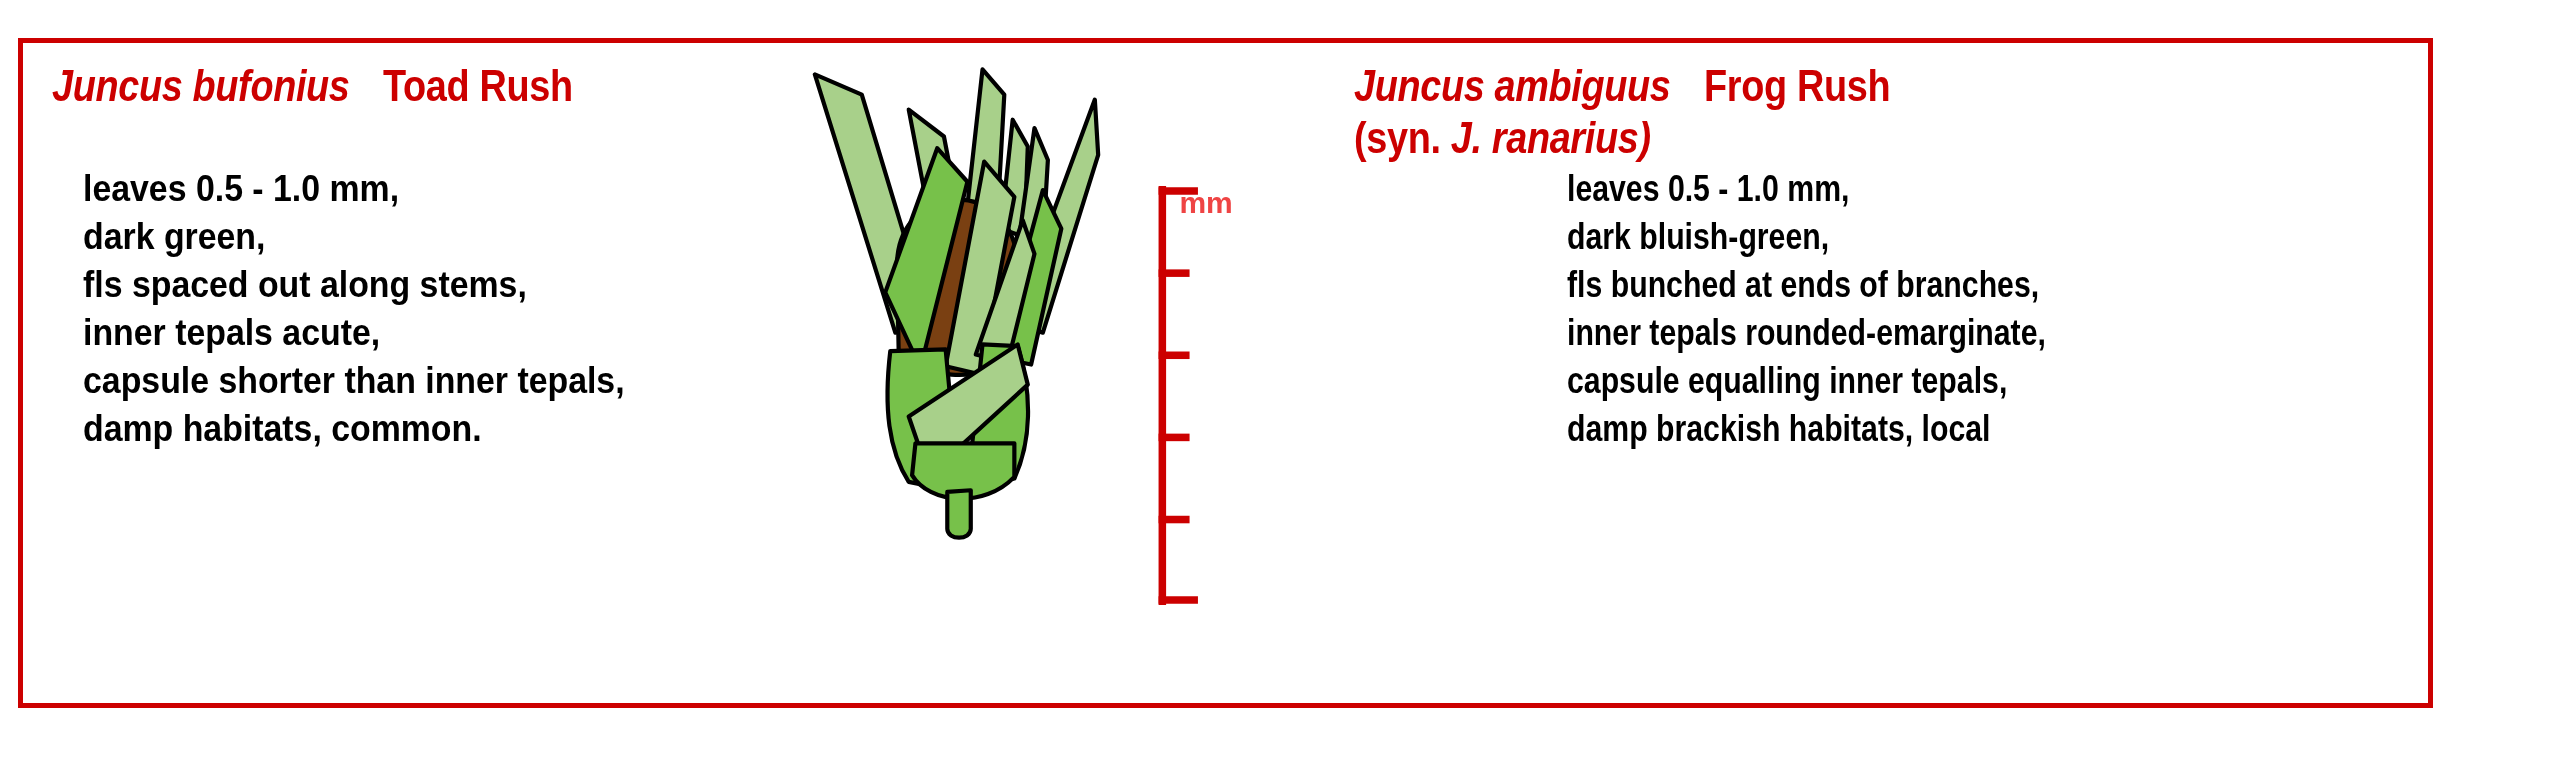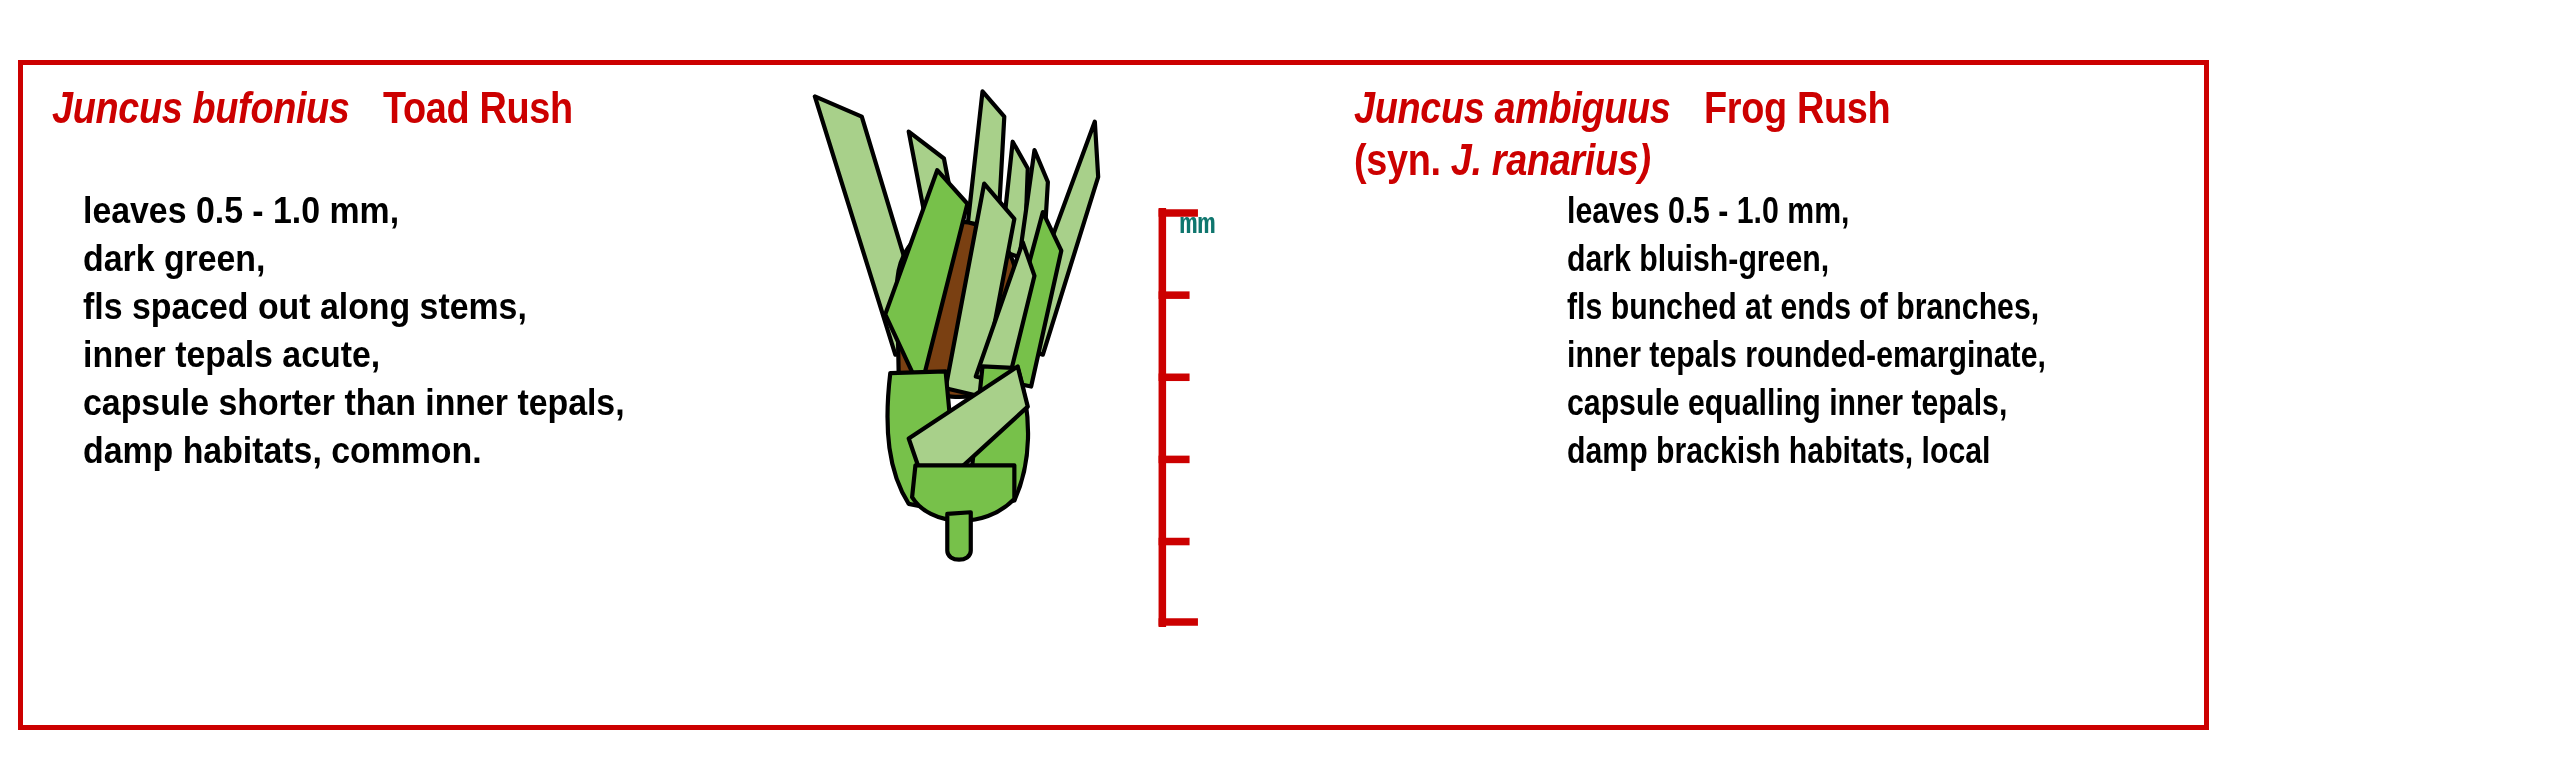--- a/index.html
+++ b/index.html
@@ -19,26 +19,25 @@
     width: 2576px;
     height: 778px;
     background: #ffffff;
   }
 
   
   #frame {
     position: absolute;
     left: 18.4px;
     top: 38px;
-    width: 2191px;
+    width: 2415px;
     height: 670px;
     border: 5.9px solid #cc0000;
     box-sizing: border-box;
     background: transparent;
-    margin-top: 22px;
   }
 
   
   .panel {
     position: absolute;
     top: 0;
     height: 670px;
   }
   #panel-left  { left: 0px;    width: 1275px; }
   #panel-right { left: 1277px; width: 1236px; }
@@ -97,24 +96,24 @@
 
   
   .scale {
     position: absolute;
     width: 101px;
   }
   #scale-left  { left: 1119px; top: 143px; height: 419px; }
 
   .scale-label {
     position: absolute;
-    color: #0f766e;
+    color: #ef4444;
     font-weight: bold;
     font-size: 30px;
-    font-family: Liberation Mono, monospace;
+    font-family: Liberation Sans, sans-serif;
     white-space: nowrap;
   }
   #scale-label-left  { left: 1156px; top: 143px; }
 </style>
 </head>
 <body>
 
 <div id="sheet">
   <div id="frame">
 

